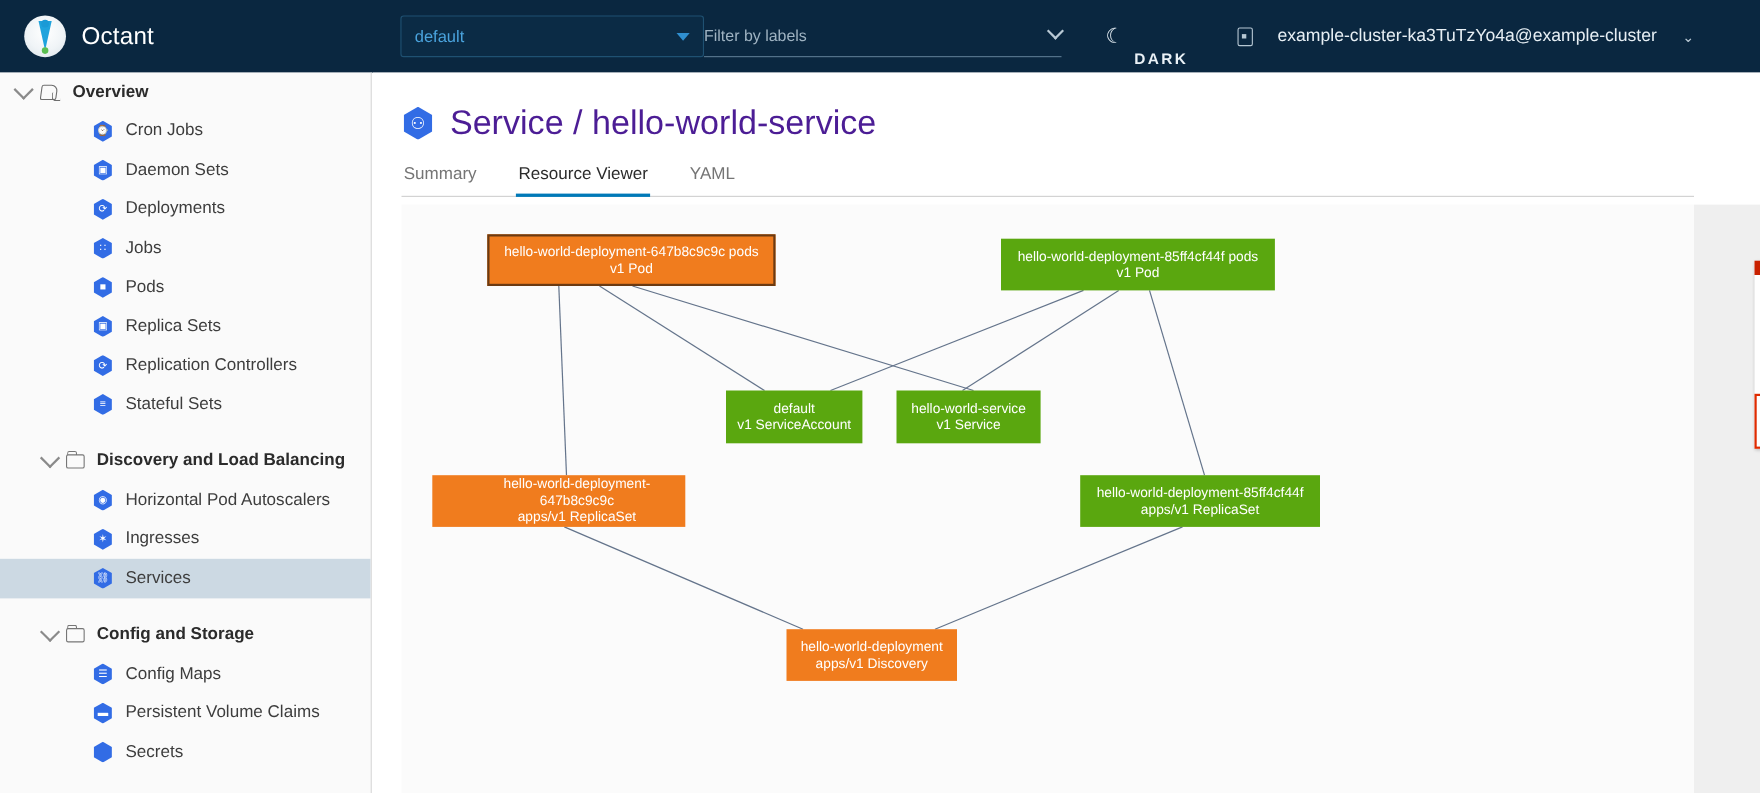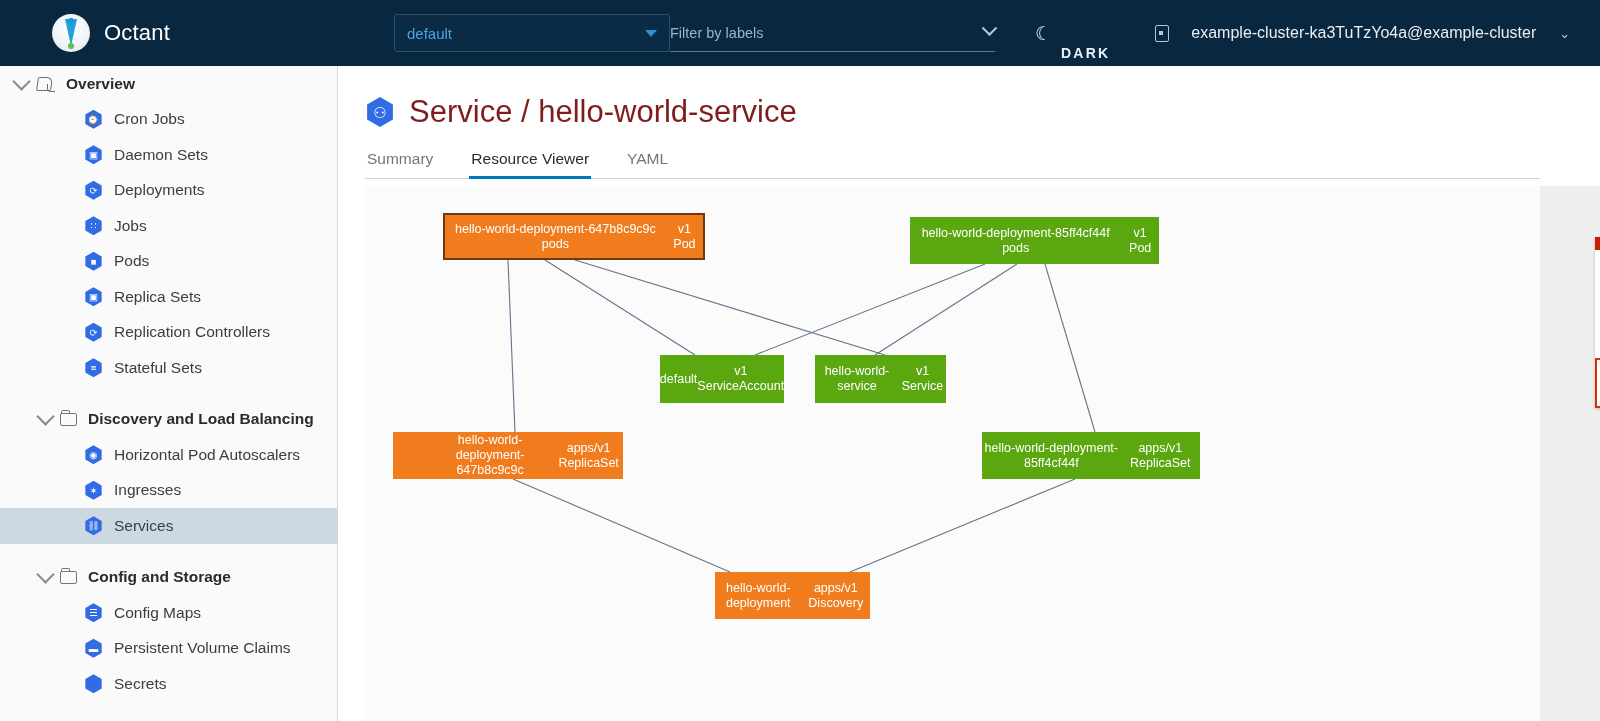--- a/index.html
+++ b/index.html
@@ -5,21 +5,21 @@
   * { box-sizing: border-box; margin: 0; padding: 0; }
   html, body {
     width: 1600px; height: 721px;
     font-family: "Liberation Sans", sans-serif;
     background: #fff; overflow: hidden;
   }
 
   
   .topbar {
     position: absolute; top: 0; left: 0; width: 1600px; height: 66px;
-    background: #0a2740; display: flex; align-items: center; padding-left: 30px;
+    background: #0a2740; display: flex; align-items: center;
   }
   .brand { display: flex; align-items: center; width: 338px; padding-left: 22px; height: 66px; }
   .logo-wrap { width: 38px; height: 38px; position: relative; }
   .logo-circle {
     width: 38px; height: 38px; border-radius: 50%;
     background: radial-gradient(circle at 50% 40%, #ffffff 0%, #f0f4f7 55%, #d9e2e8 100%);
     position: absolute; top: 0; left: 0;
   }
   .logo-needle {
     position: absolute; left: 50%; top: 5px; transform: translateX(-50%);
@@ -119,21 +119,21 @@
     position: absolute; top: 66px; left: 339px; width: 1261px; height: 655px;
     background: #fff; overflow: hidden;
   }
   .page-head { padding: 28px 0 0 26px; display: flex; align-items: center; gap: 14px; }
   .head-ico {
     width: 30px; height: 30px; background: #326ce5; flex: 0 0 30px;
     clip-path: polygon(50% 0%, 93% 25%, 93% 75%, 50% 100%, 7% 75%, 7% 25%);
     display: flex; align-items: center; justify-content: center;
   }
   .head-ico span { color: #fff; font-size: 15px; line-height: 1; }
-  .page-title { font-size: 31px; color: #7f1d1d; font-weight: normal; }
+  .page-title { font-size: 31px; color: #4c1d95; font-weight: normal; }
 
   .tabs {
     margin: 20px 0 0 26px; display: flex; gap: 34px; border-bottom: 1px solid #cfcfcf;
     width: 1175px; position: relative;
   }
   .tab {
     font-size: 15.5px; color: #757575; padding: 0 2px 10px 2px; cursor: pointer; position: relative;
   }
   .tab.active { color: #2b2b2b; }
   .tab.active:after {
@@ -141,21 +141,21 @@
   }
 
   
   .graph-area {
     position: absolute; left: 26px; top: 120px; width: 1175px; height: 535px;
     background: #fbfbfb; overflow: hidden;
   }
   .node {
     position: absolute; color: #fff; text-align: center;
     font-size: 12.5px; line-height: 15px;
-    display: flex; flex-direction: row; justify-content: center; align-items: center;
+    display: flex; flex-direction: column; justify-content: center; align-items: center;
     cursor: pointer; z-index: 2;
   }
   .node .l2 { }
   .node.orange { background: #f07c1e; }
   .node.green  { background: #5aa70f; }
   .node.selected { border: 2px solid #6b3a12; }
   svg.edges { position: absolute; left: 0; top: 0; width: 1175px; height: 535px; z-index: 1; }
 
   
   .rail {

